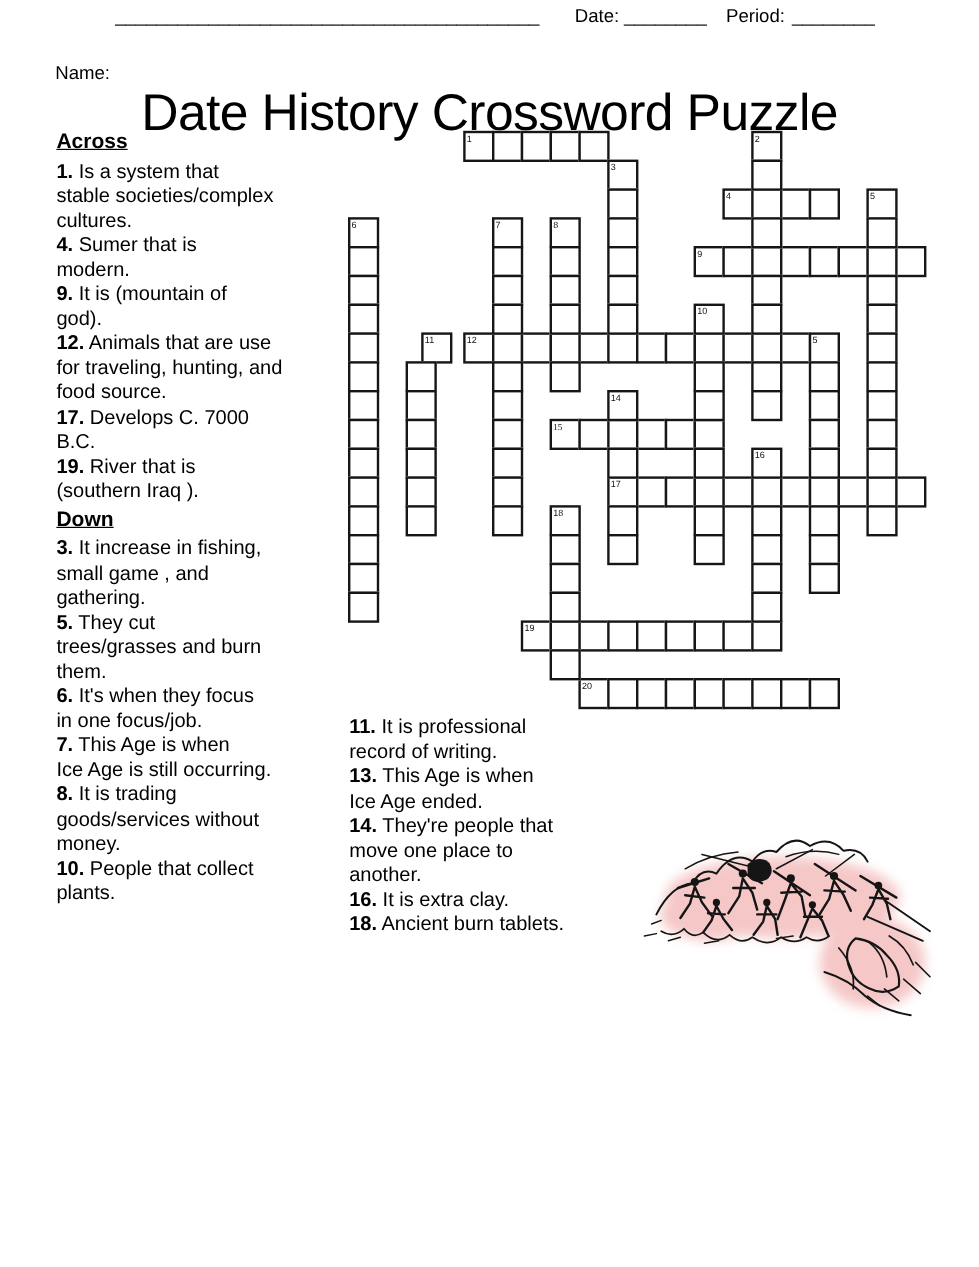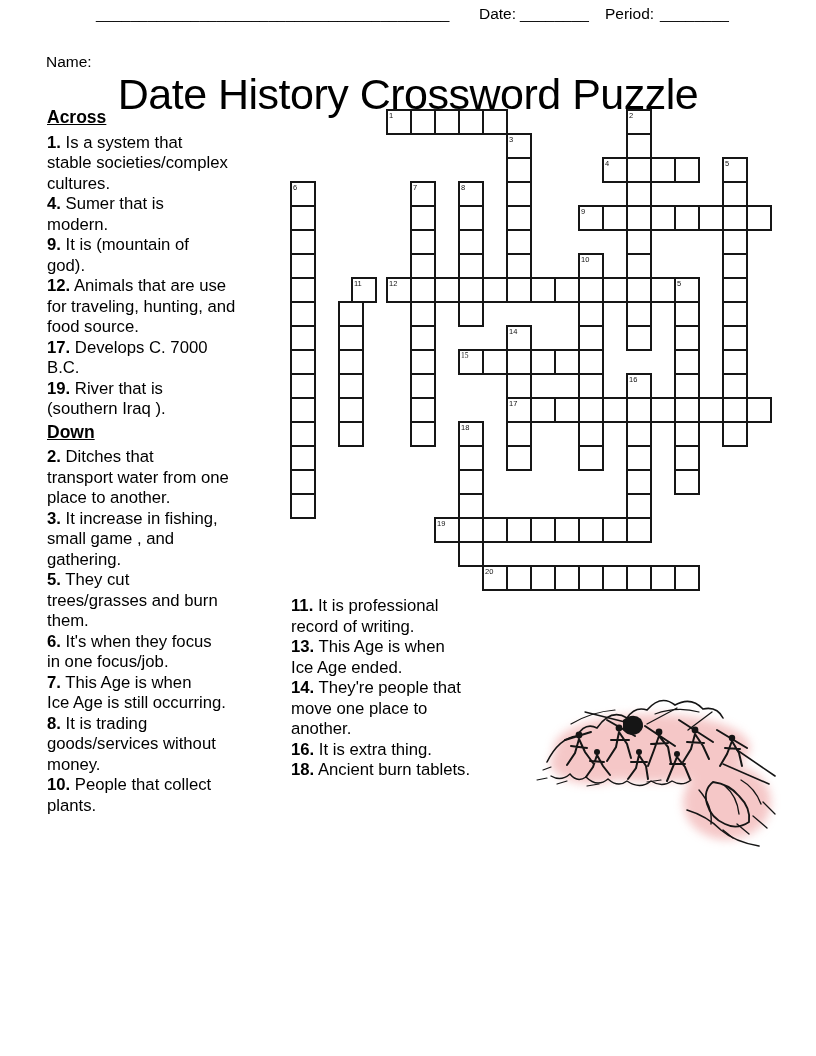--- a/index.html
+++ b/index.html
@@ -255,23 +255,20 @@
     <p class="clue"><span class="num">9.</span> <span class="txt">It is (mountain of
 god).</span></p>
     <p class="clue"><span class="num">12.</span> <span class="txt">Animals that are use
 for traveling, hunting, and
 food source.</span></p>
     <p class="clue"><span class="num">17.</span> <span class="txt">Develops C. 7000
 B.C.</span></p>
     <p class="clue"><span class="num">19.</span> <span class="txt">River that is
 (southern Iraq ).</span></p>
     <h2 class="sec-heading dn">Down</h2>
-    <p class="clue"><span class="num">2.</span> <span class="txt">Ditches that
-transport water from one
-place to another.</span></p>
     <p class="clue"><span class="num">3.</span> <span class="txt">It increase in fishing,
 small game , and
 gathering.</span></p>
     <p class="clue"><span class="num">5.</span> <span class="txt">They cut
 trees/grasses and burn
 them.</span></p>
     <p class="clue"><span class="num">6.</span> <span class="txt">It's when they focus
 in one focus/job.</span></p>
     <p class="clue"><span class="num">7.</span> <span class="txt">This Age is when
 Ice Age is still occurring.</span></p>
@@ -283,21 +280,21 @@
   </div>
 
   <div class="clues" id="clues-mid">
     <p class="clue"><span class="num">11.</span> <span class="txt">It is professional
 record of writing.</span></p>
     <p class="clue"><span class="num">13.</span> <span class="txt">This Age is when
 Ice Age ended.</span></p>
     <p class="clue"><span class="num">14.</span> <span class="txt">They're people that
 move one place to
 another.</span></p>
-    <p class="clue"><span class="num">16.</span> <span class="txt">It is extra thing.</span></p>
+    <p class="clue"><span class="num">16.</span> <span class="txt">It is extra clay.</span></p>
     <p class="clue"><span class="num">18.</span> <span class="txt">Ancient burn tablets.</span></p>
   </div>
 
   <svg class="illus" id="illus" width="256" height="170" viewBox="0 0 256 170">
     <defs>
         <filter id="gblur" x="-30%" y="-30%" width="160%" height="160%">
           <feGaussianBlur stdDeviation="5"></feGaussianBlur>
         </filter>
       </defs>
     <g id="glow-group" filter="url(#gblur)" opacity="0.75" fill="#f2b5b5">

